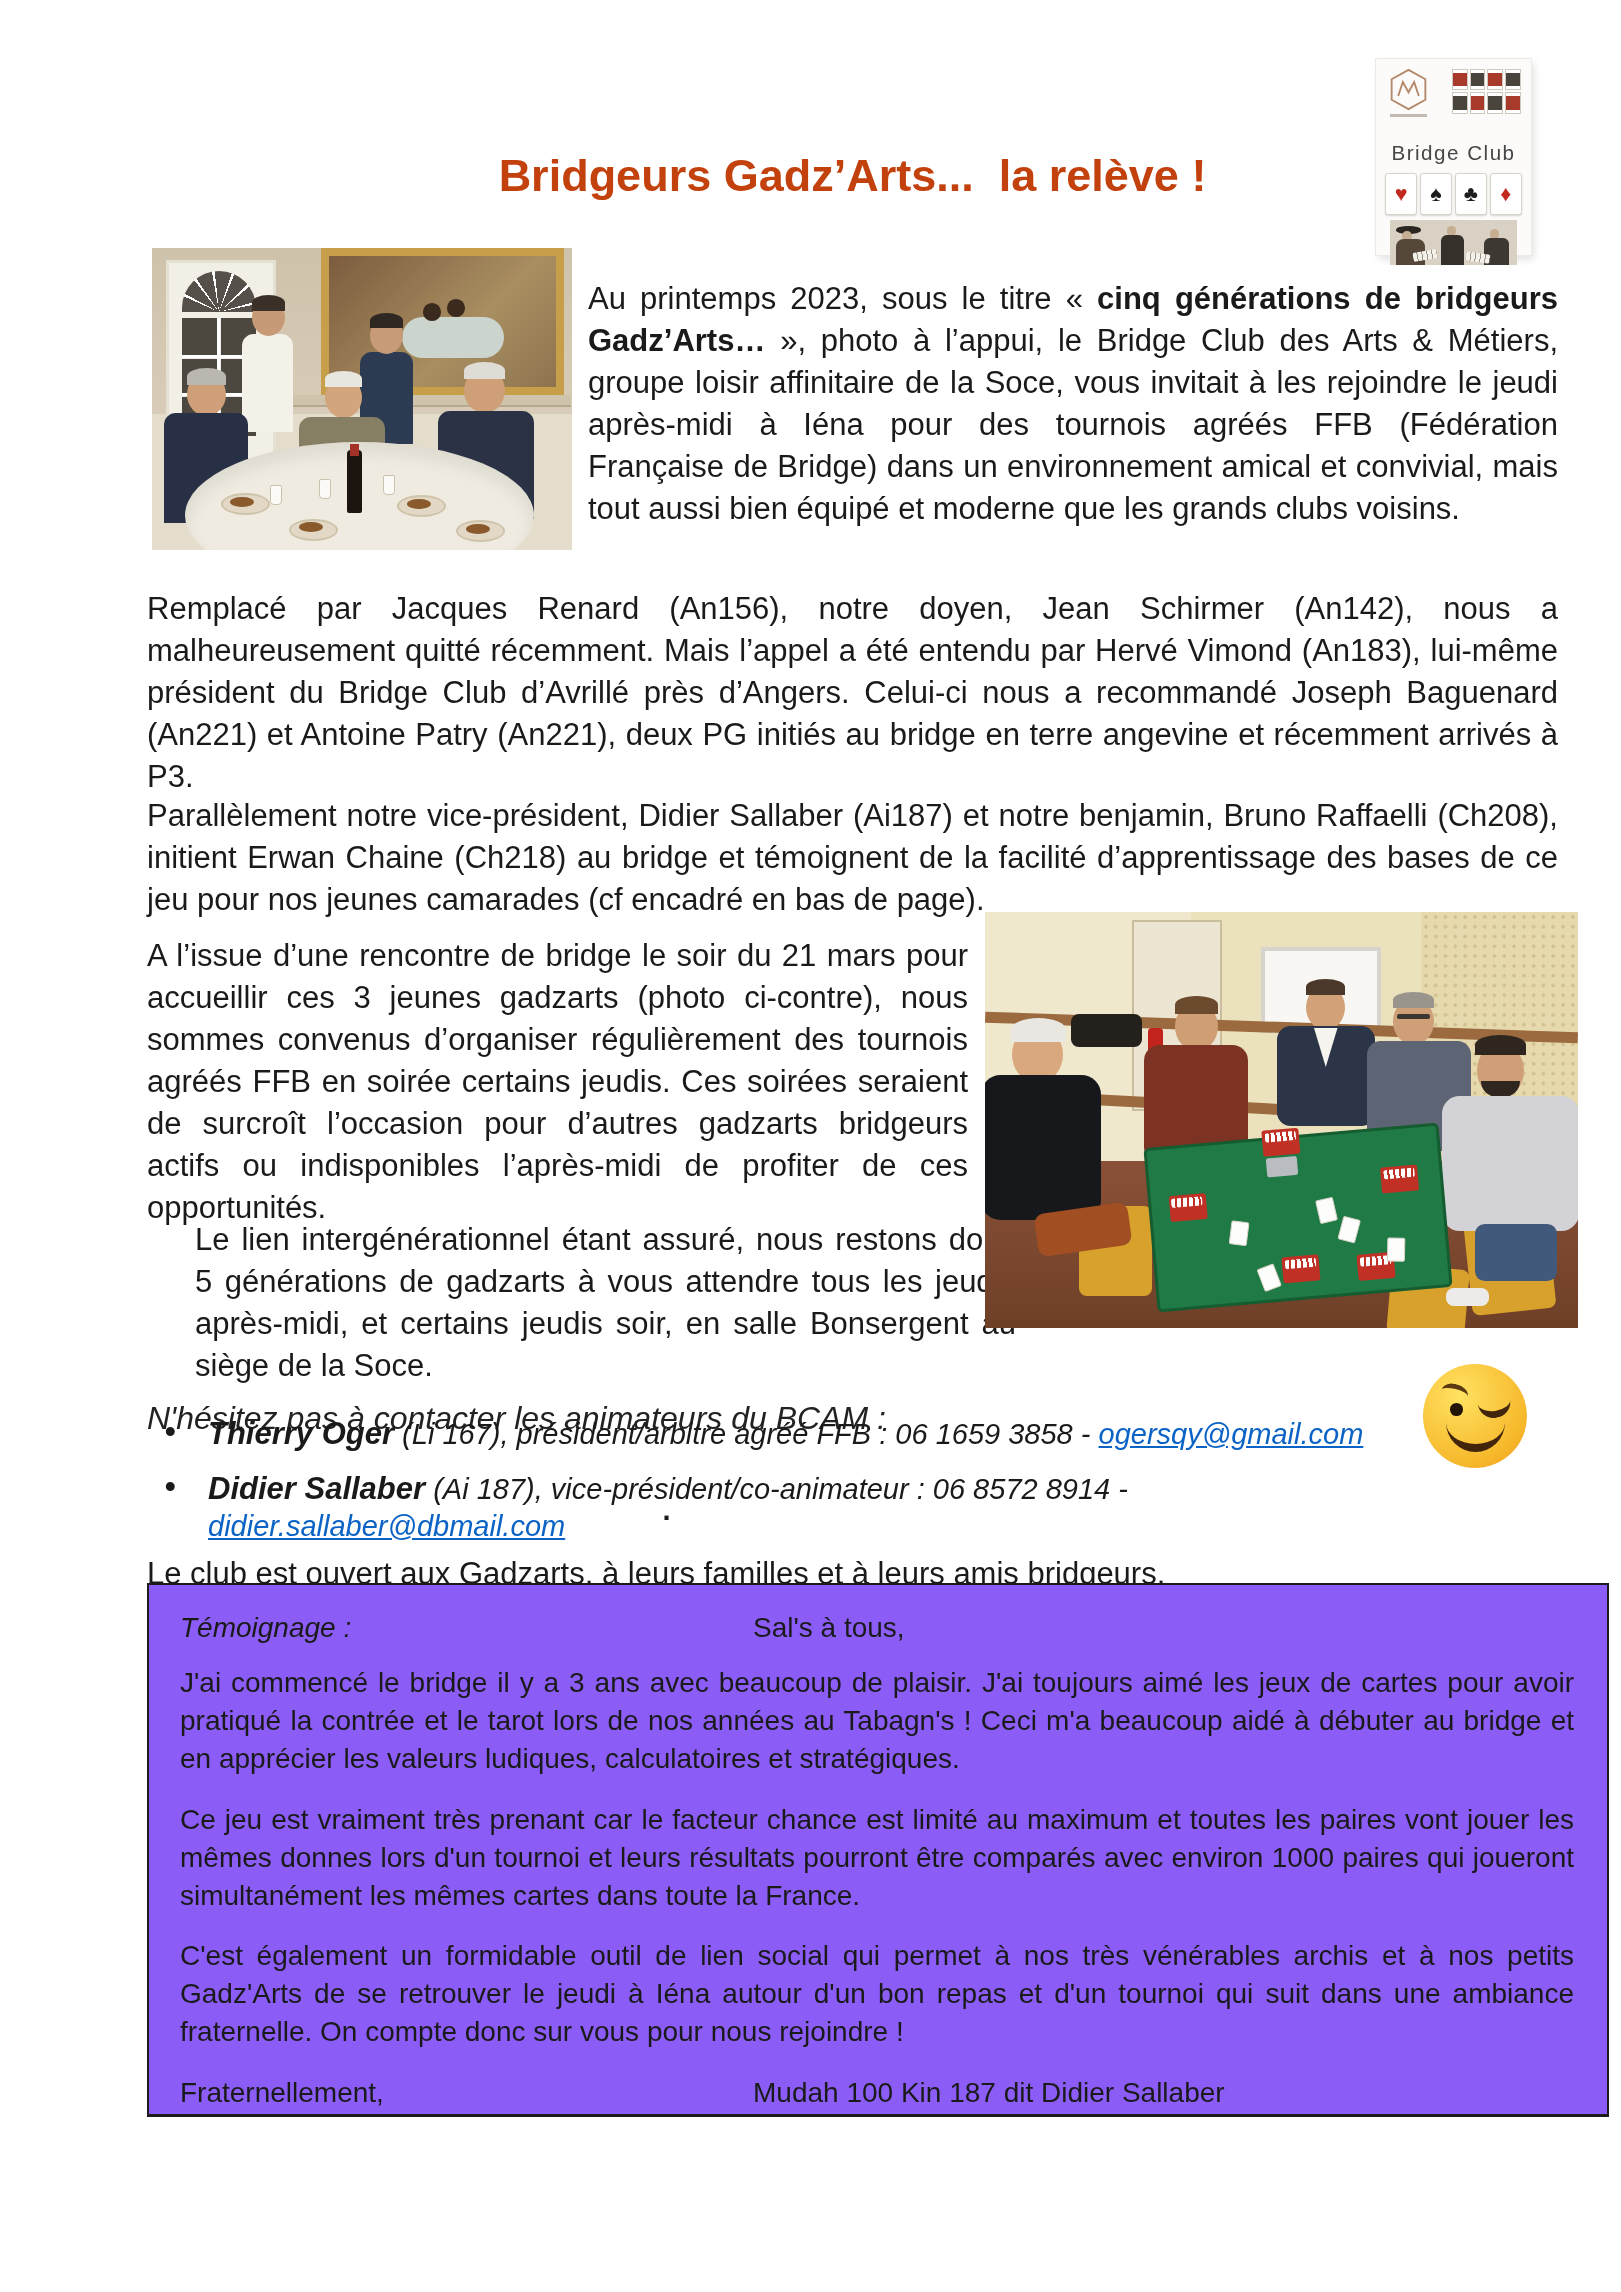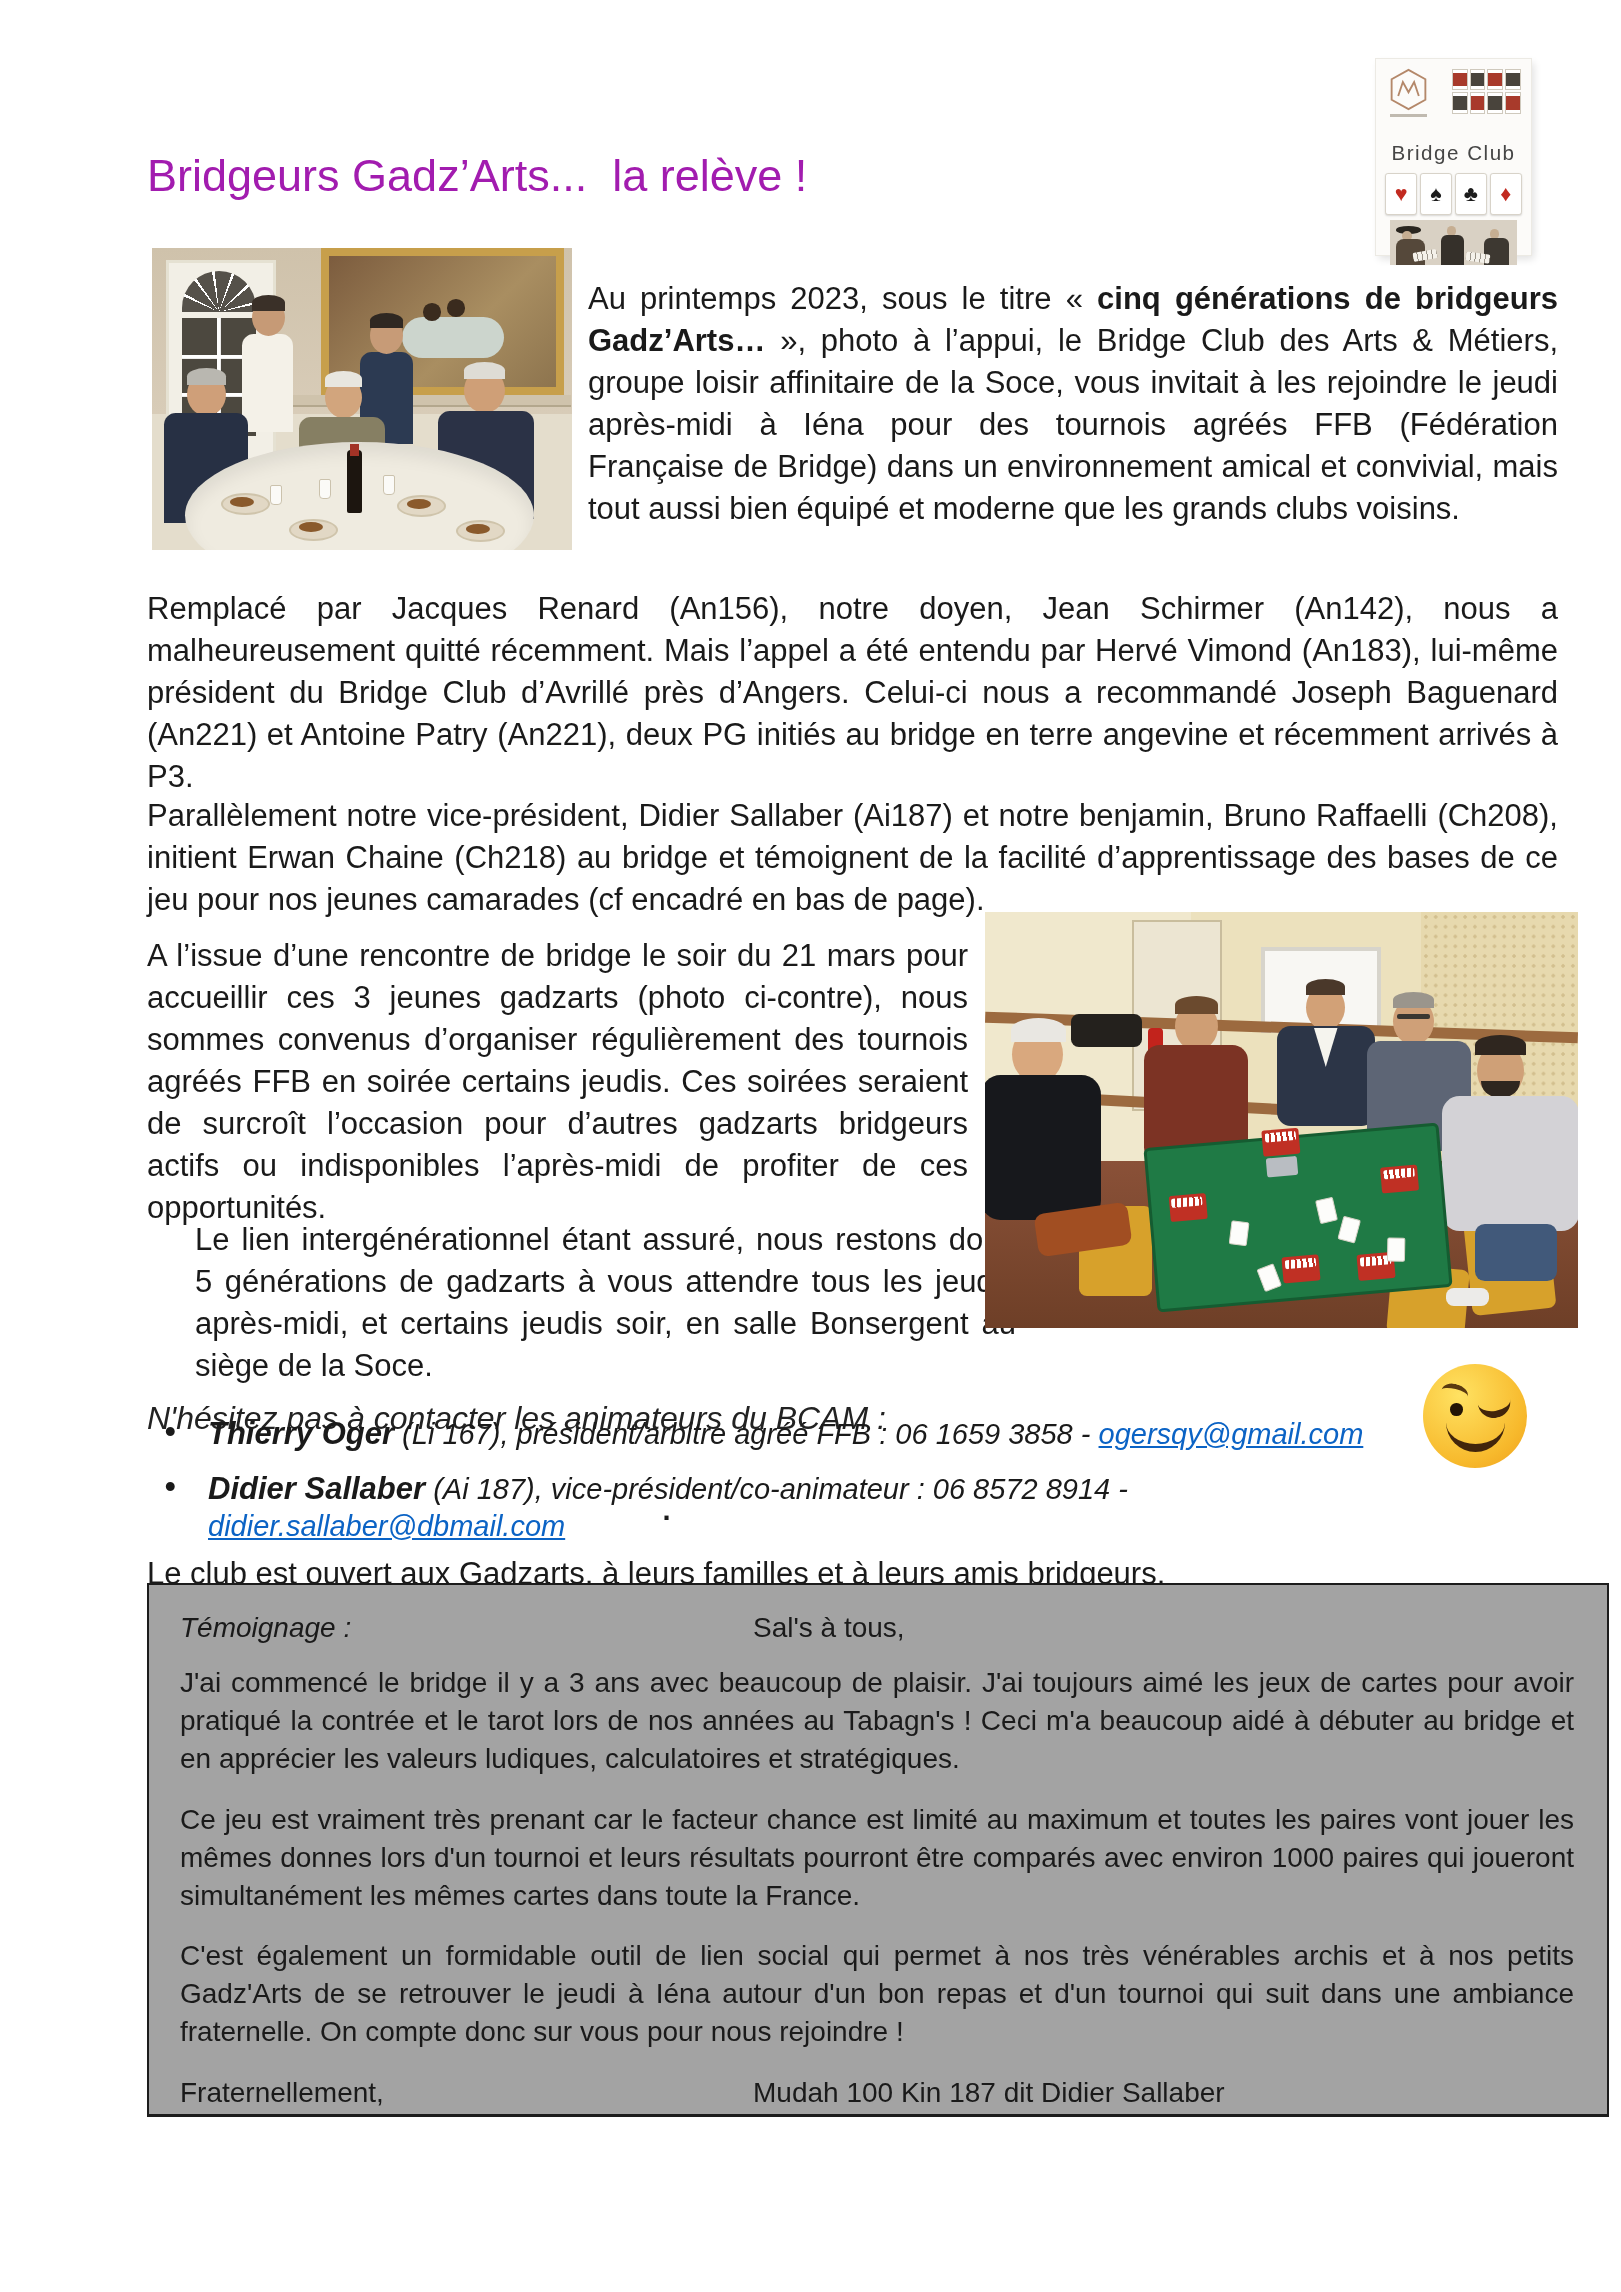--- a/index.html
+++ b/index.html
@@ -1,21 +1,21 @@
 <!DOCTYPE html>
 <html lang="fr"><head>
 <meta charset="utf-8">
 <style>
   html,body{margin:0;padding:0;background:#ffffff;}
   .page{position:relative;width:1621px;height:2293px;background:#ffffff;overflow:hidden;
         font-family:"Liberation Sans", sans-serif;color:#1a1a1a;}
 
   
-  .title{position:absolute;left:147px;top:120px;width:1411px;
-         font-size:45px;font-weight:normal;letter-spacing:0px;white-space:pre;color:#a21caf;}
+  .title{position:absolute;left:147px;top:120px;width:1411px;text-align:center;
+         font-size:45px;font-weight:bold;letter-spacing:0px;white-space:pre;color:#c2410c;}
 
   
   .logo-card{position:absolute;left:1376px;top:59px;width:155px;height:196px;background:#fcfbf9;
              box-shadow:0 0 0 1px #eceae4, 2.9px 3.9px 7.8px rgba(0,0,0,.12);}
   .logo-hex{position:absolute;left:9.8px;top:7.8px;width:45px;height:45px;}
   .logo-hex-sub{position:absolute;left:13.7px;top:55px;width:37px;height:2.9px;background:#c0bab0;}
   .mini-grid{position:absolute;left:76px;top:9.8px;display:grid;grid-template-columns:repeat(4,15.7px);grid-auto-rows:21.6px;gap:2px;}
   .mini{width:15.7px;height:21.6px;border:1px solid #cfc9bd;box-sizing:border-box;background-color:#fff;}
   .mini.r{background-image:linear-gradient(180deg,#fff 14%,#a83a2b 14%,#a83a2b 86%,#fff 86%);}
   .mini.d{background-image:linear-gradient(180deg,#fff 14%,#49443c 14%,#49443c 86%,#fff 86%);}
@@ -102,21 +102,21 @@
   
   .emoji{position:absolute;left:1423px;top:1364px;width:104px;height:104px;border-radius:50%;
          background:radial-gradient(circle at 35% 30%, #ffe262, #f7b92c 68%, #ef9d1b);}
   .em-brow{position:absolute;left:17.6px;top:19.6px;width:27.4px;height:13.7px;border-top:5.9px solid #5a3a10;border-radius:50%;transform:rotate(14deg);}
   .em-eye{position:absolute;left:27.4px;top:39px;width:12.7px;height:12.7px;border-radius:50%;background:#231506;}
   .em-wink{position:absolute;left:55px;top:29px;width:33px;height:17.6px;border-bottom:7.8px solid #42250b;border-radius:0 0 33px 33px;transform:rotate(-8deg);}
   .em-smile{position:absolute;left:22.5px;top:49px;width:59px;height:31px;border-bottom:8.8px solid #42250b;border-radius:0 0 59px 59px;}
 
   
   .tbox{position:absolute;left:147px;top:1583px;width:1462px;height:534px;box-sizing:border-box;
-        border:2px solid #1c1c1c;border-bottom-width:3.9px;background:#a3a3a3;padding:23.5px 33px 15.7px 31px;
+        border:2px solid #1c1c1c;border-bottom-width:3.9px;background:#8b5cf6;padding:23.5px 33px 15.7px 31px;
         font-size:28px;line-height:38px;}
   .tbox .hdr{margin-bottom:17.6px;}
   .tbox .lbl{font-style:italic;display:inline-block;width:573px;}
   .tbox p{margin:0 0 22.5px 0;text-align:justify;}
   .tbox .ftr{margin-top:2.9px;}
   .tbox .closing{display:inline-block;width:573px;}
 </style>
 </head>
 <body>
 

